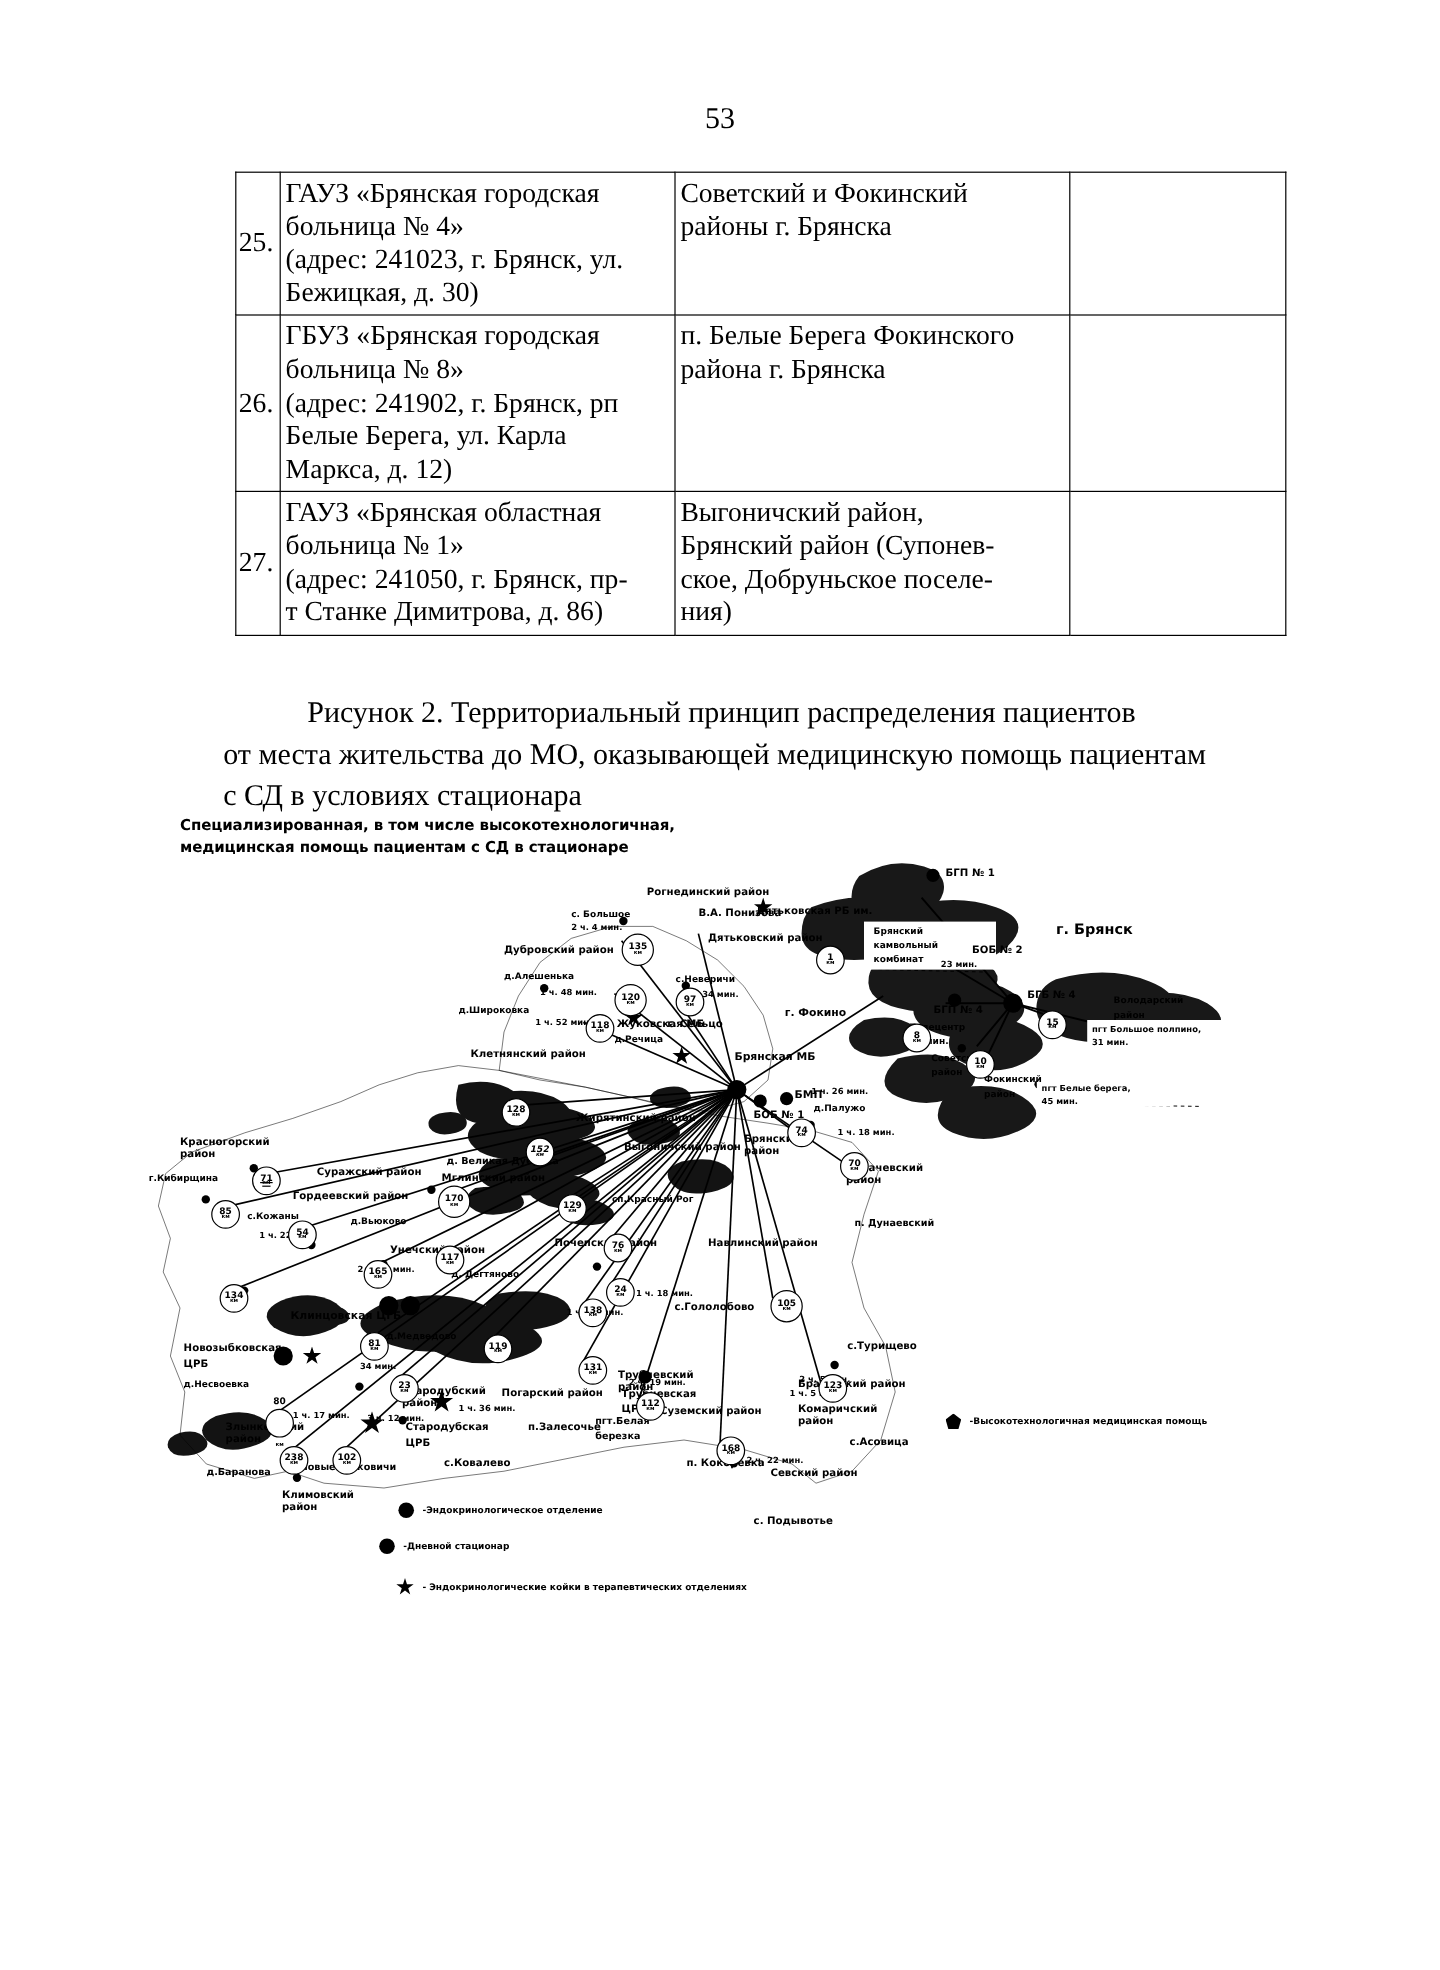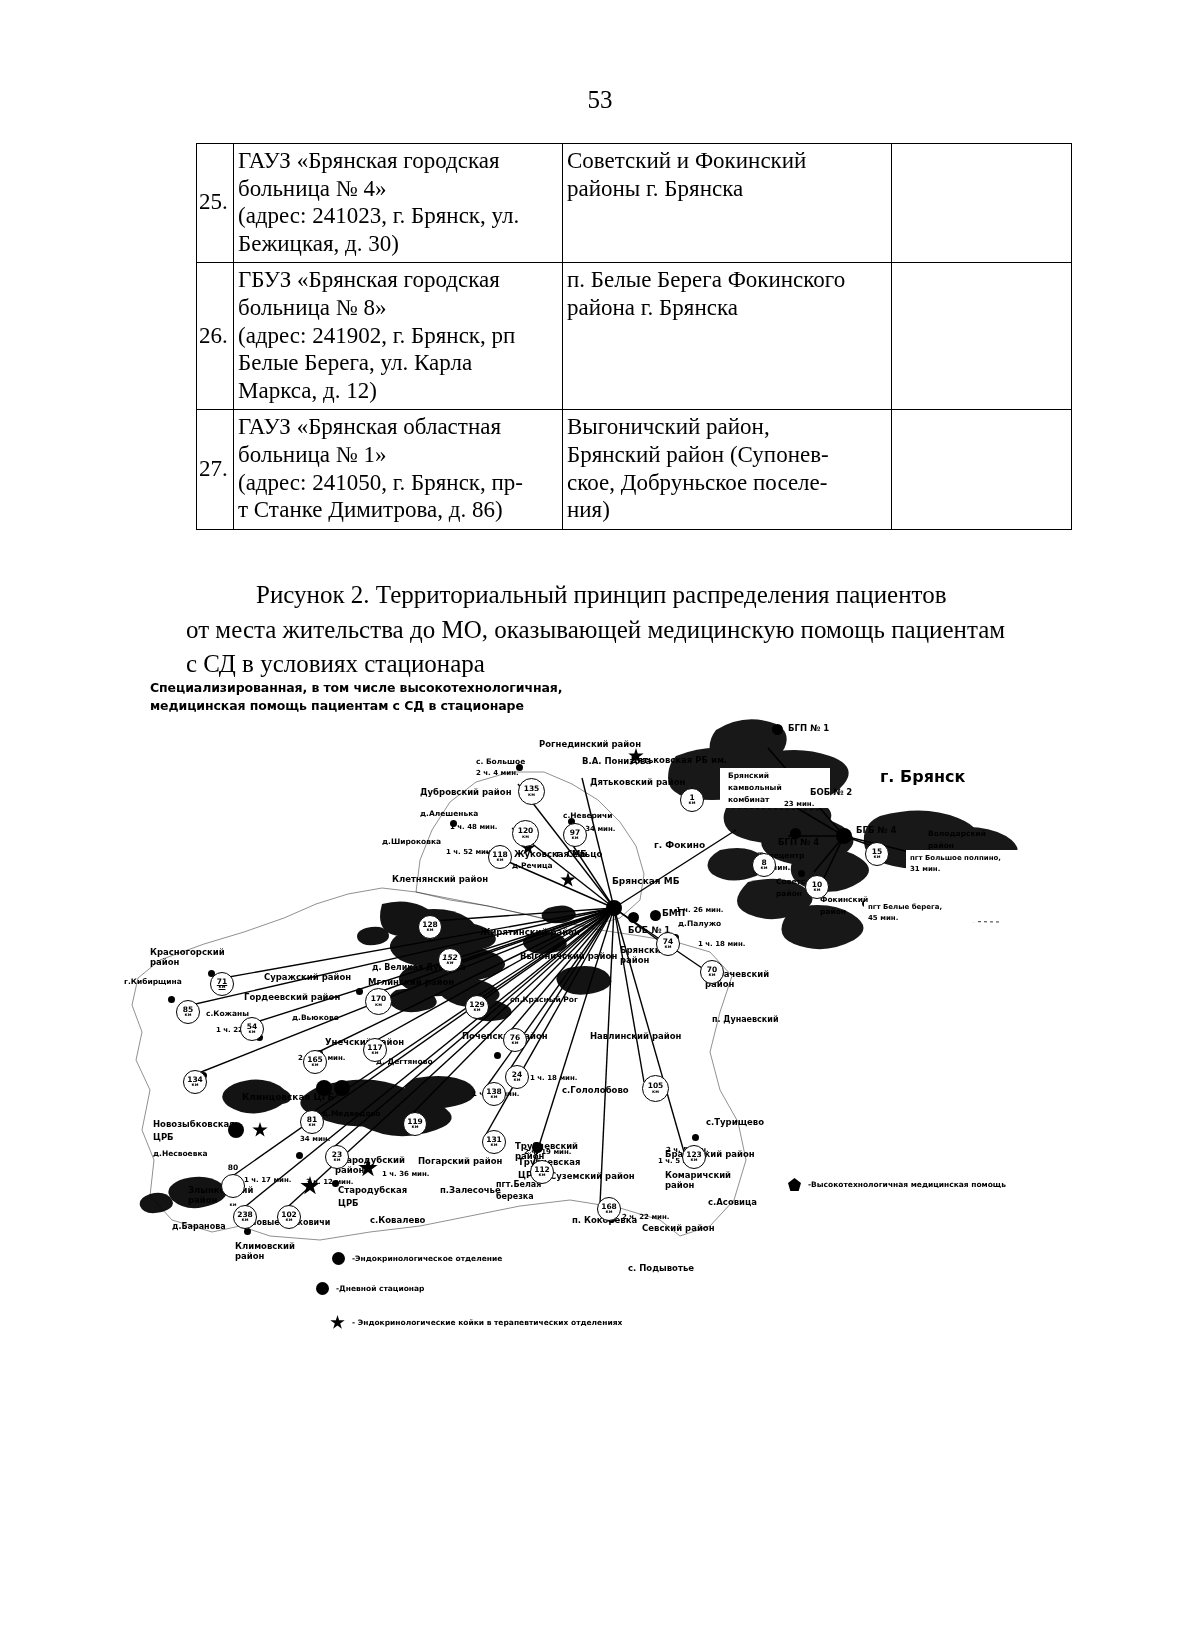--- a/index.html
+++ b/index.html
@@ -108,21 +108,21 @@
     font-weight: 700;
     white-space: nowrap;
     line-height: 1.15;
     color: #000;
   }
   .s7  { font-size: 7px; }
   .s75 { font-size: 7.5px; }
   .s8  { font-size: 8px; }
   .s85 { font-size: 8.5px; }
   .s9  { font-size: 9px; }
-  .s12 { font-size: 16px; }
+  .s12 { font-size: 12px; }
 
   
   .bub {
     position: absolute;
     border: 1.3px solid #000;
     border-radius: 50%;
     background: #fff;
     font-family: "DejaVu Sans", sans-serif;
     font-weight: 700;
     text-align: center;

